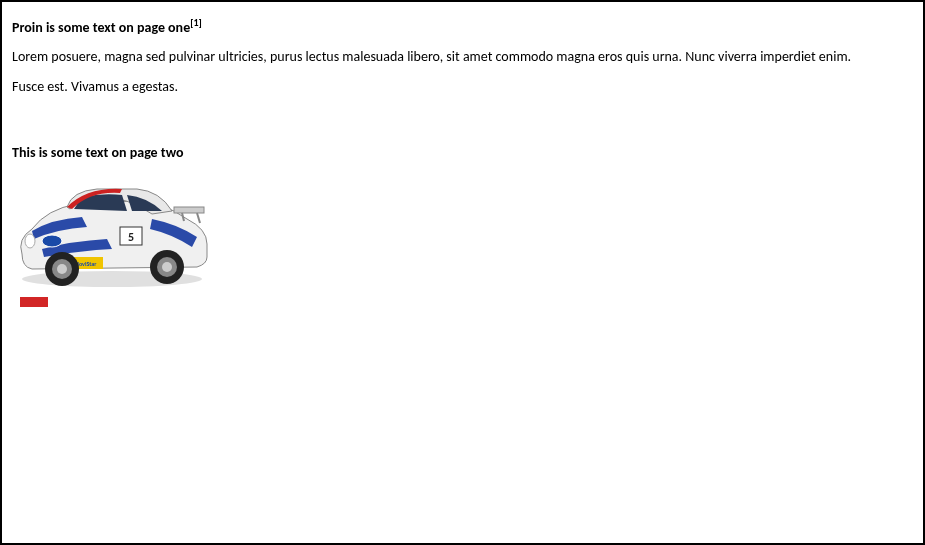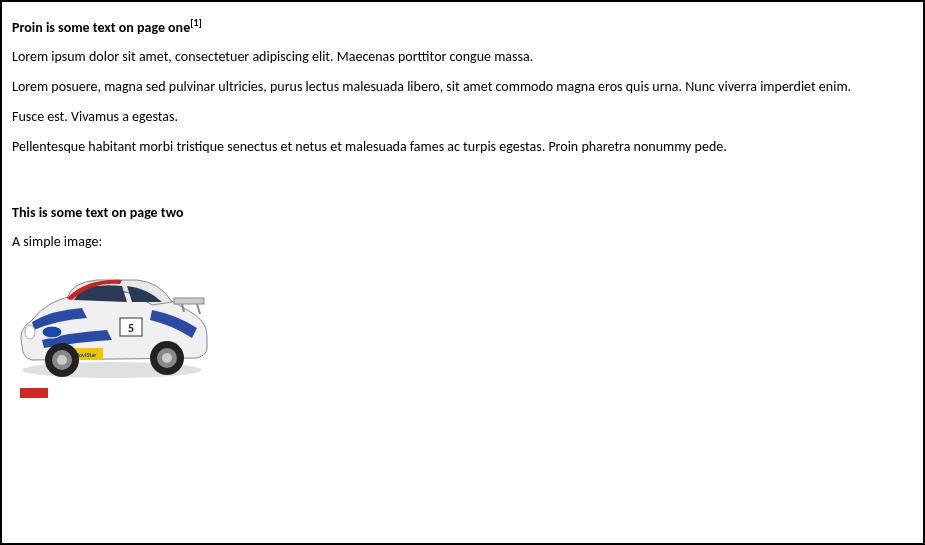--- a/index.html
+++ b/index.html
@@ -50,29 +50,26 @@
       margin-left: 8px;
     }
   </style>
 </head>
 <body>
 
 <div class="section-one">
   <div class="heading">
     <span>Proin is some text on page one</span><sup>[1]</sup>
   </div>
-  <p class="para">Lorem ipsum dolor sit amet, consectetuer adipiscing elit. Maecenas porttitor congue massa.</p>
   <p class="para">Lorem posuere, magna sed pulvinar ultricies, purus lectus malesuada libero, sit amet commodo magna eros quis urna. Nunc viverra imperdiet enim.</p>
   <p class="para">Fusce est. Vivamus a egestas.</p>
-  <p class="para">Pellentesque habitant morbi tristique senectus et netus et malesuada fames ac turpis egestas. Proin pharetra nonummy pede.</p>
 </div>
 
 <div class="section-two">
   <div class="heading">This is some text on page two</div>
-  <p class="para">A simple image:</p>
 
   <div class="image-wrap">
     <svg class="car" viewBox="0 0 200 110">
 
       <ellipse cx="100" cy="100" rx="90" ry="8" fill="#e0e0e0"></ellipse>
 
       <path d="M10,75 Q5,60 20,50 Q35,30 65,25 L120,22 Q150,22 175,40 Q195,50 195,65 L195,78 Q195,85 185,88 L20,90 Q10,88 10,75 Z" fill="#f0f0f0" stroke="#888" stroke-width="1"></path>
 
       <path d="M55,28 Q60,12 85,10 L125,10 Q148,12 160,32 L140,35 Q115,18 90,18 Q70,18 58,30 Z" fill="#e8e8e8" stroke="#888" stroke-width="1"></path>
       <path d="M62,30 L70,18 Q90,14 110,16 L115,32 Z" fill="#2a3a55"></path>

